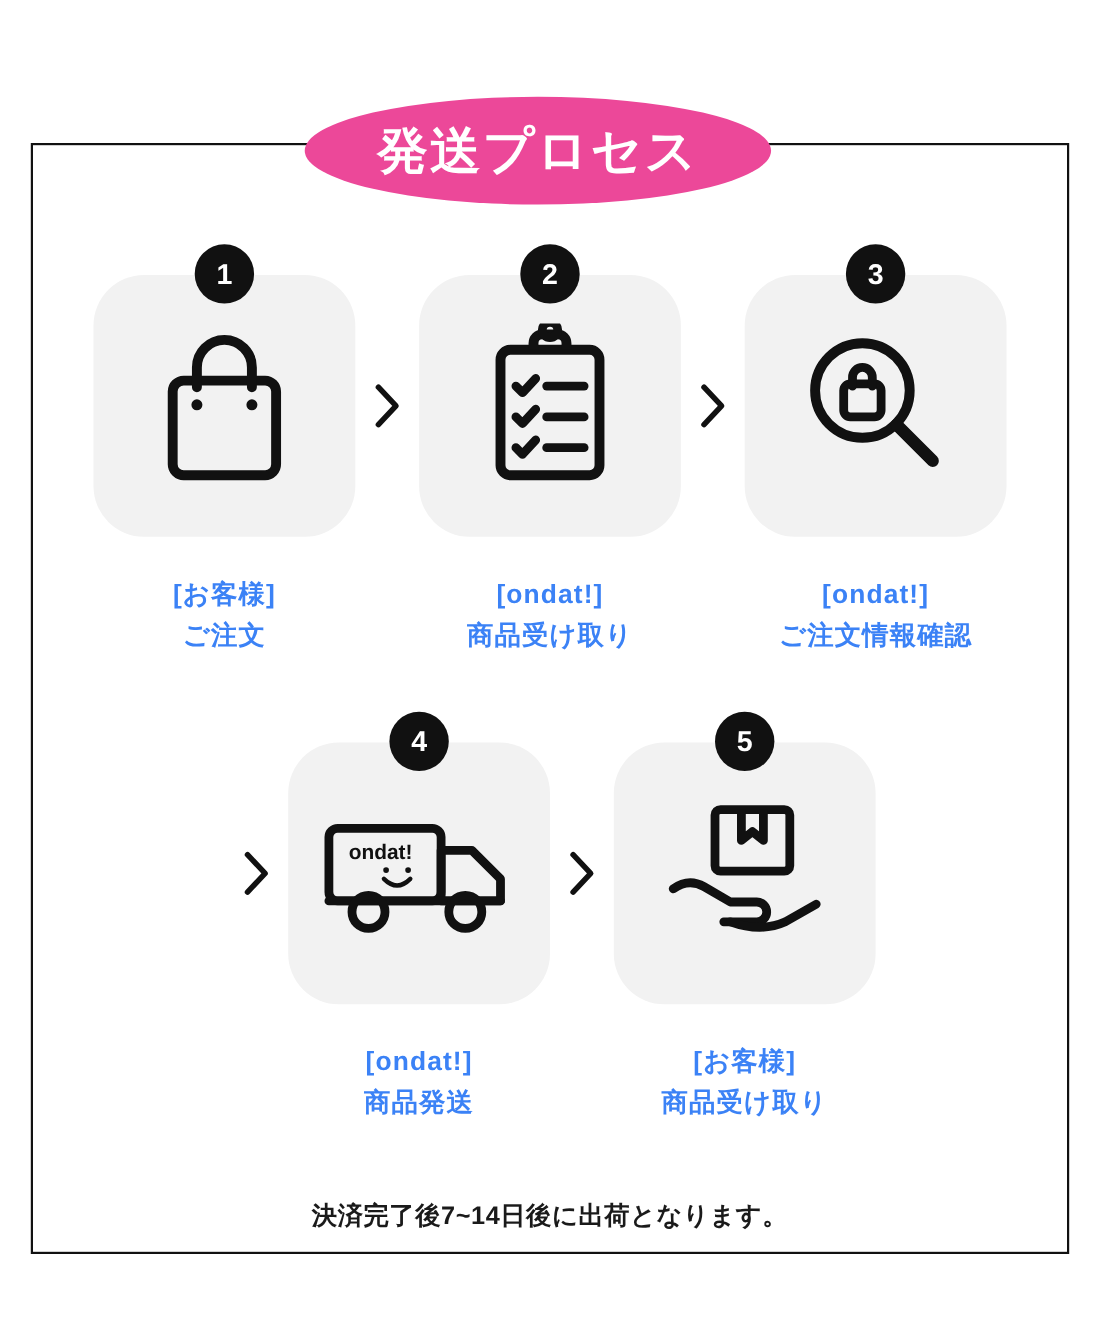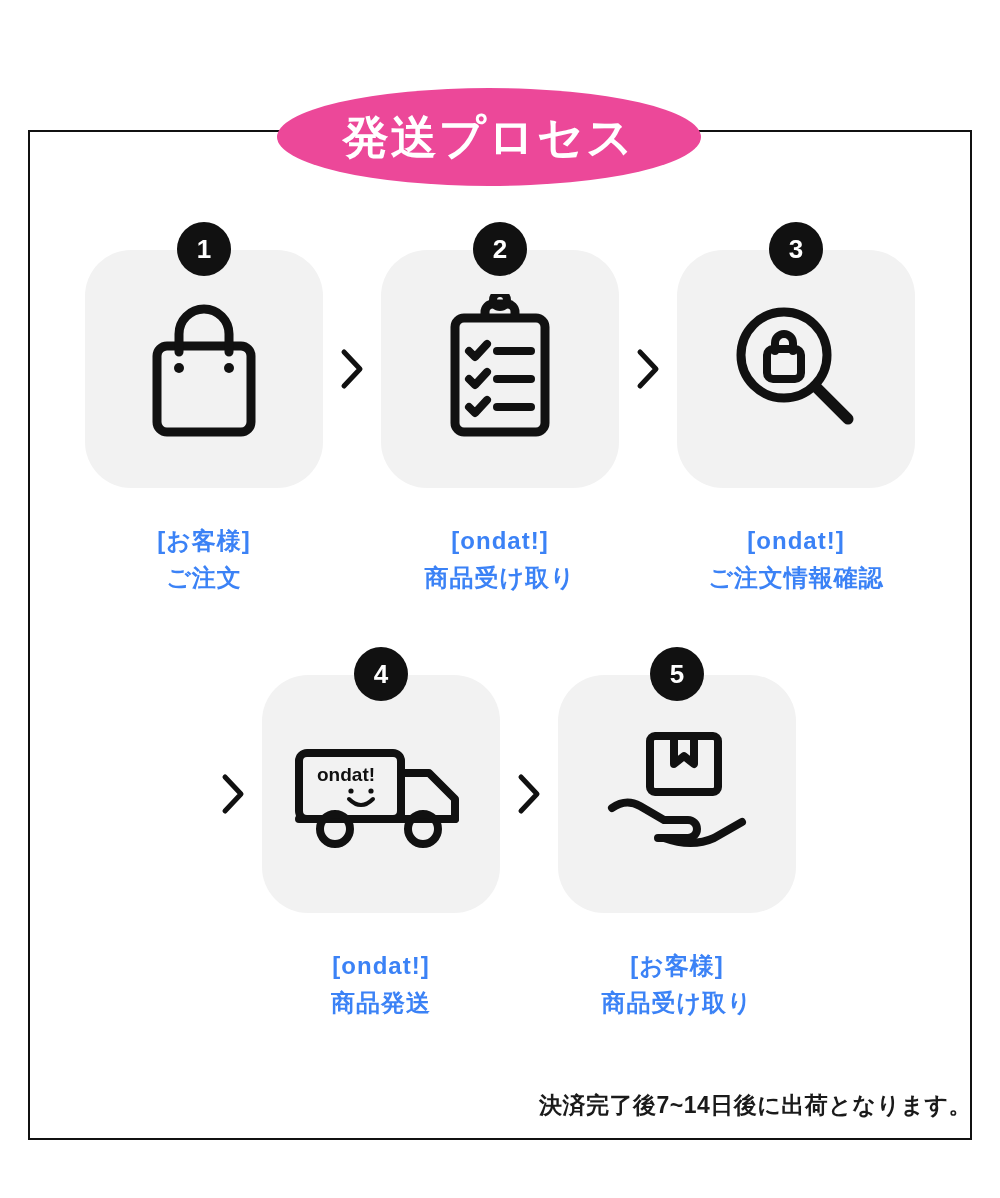--- a/index.html
+++ b/index.html
@@ -133,21 +133,21 @@
     align-items: center;
     justify-content: center;
     flex: 0 0 auto;
   }
 
   .footnote {
     position: absolute;
     left: 0;
     top: 960px;
     width: 944px;
-    text-align: right;
+    text-align: center;
     font-size: 23px;
     font-weight: bold;
     color: #1a1a1a;
     letter-spacing: 0.5px;
   }
 
   svg.icon { display: block; }
 </style>
 </head>
 <body>

